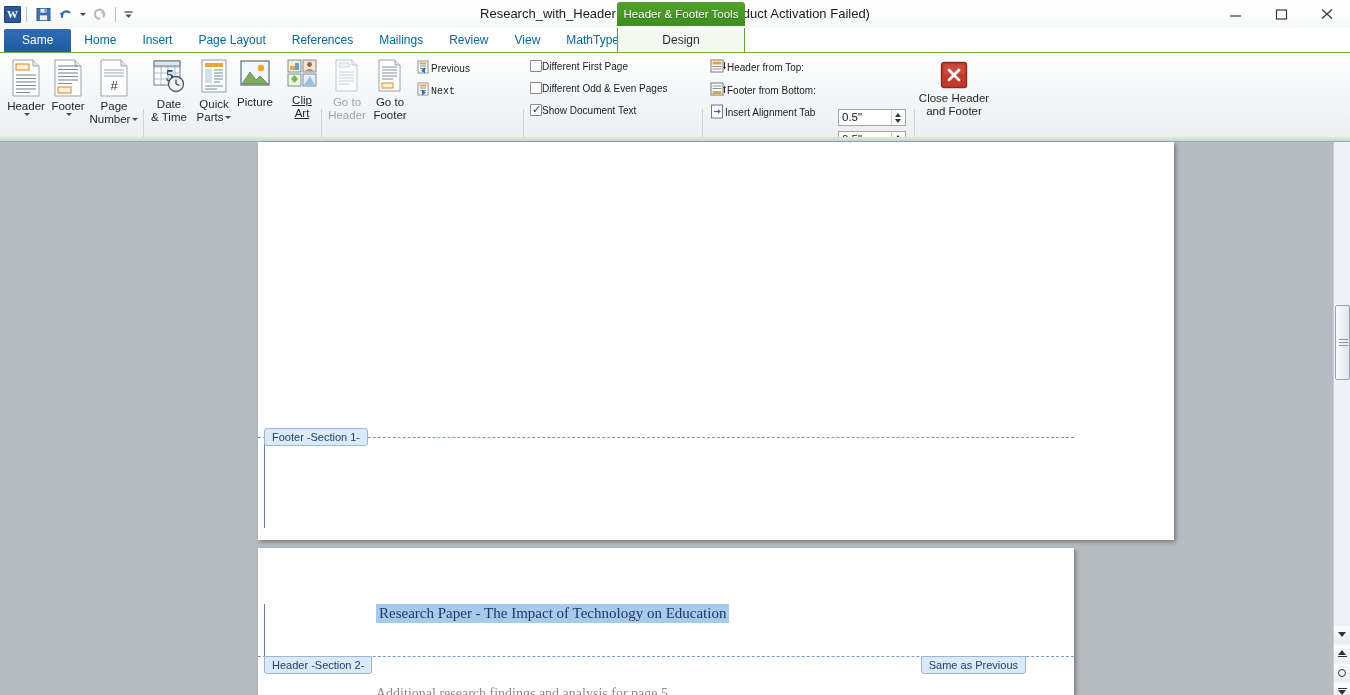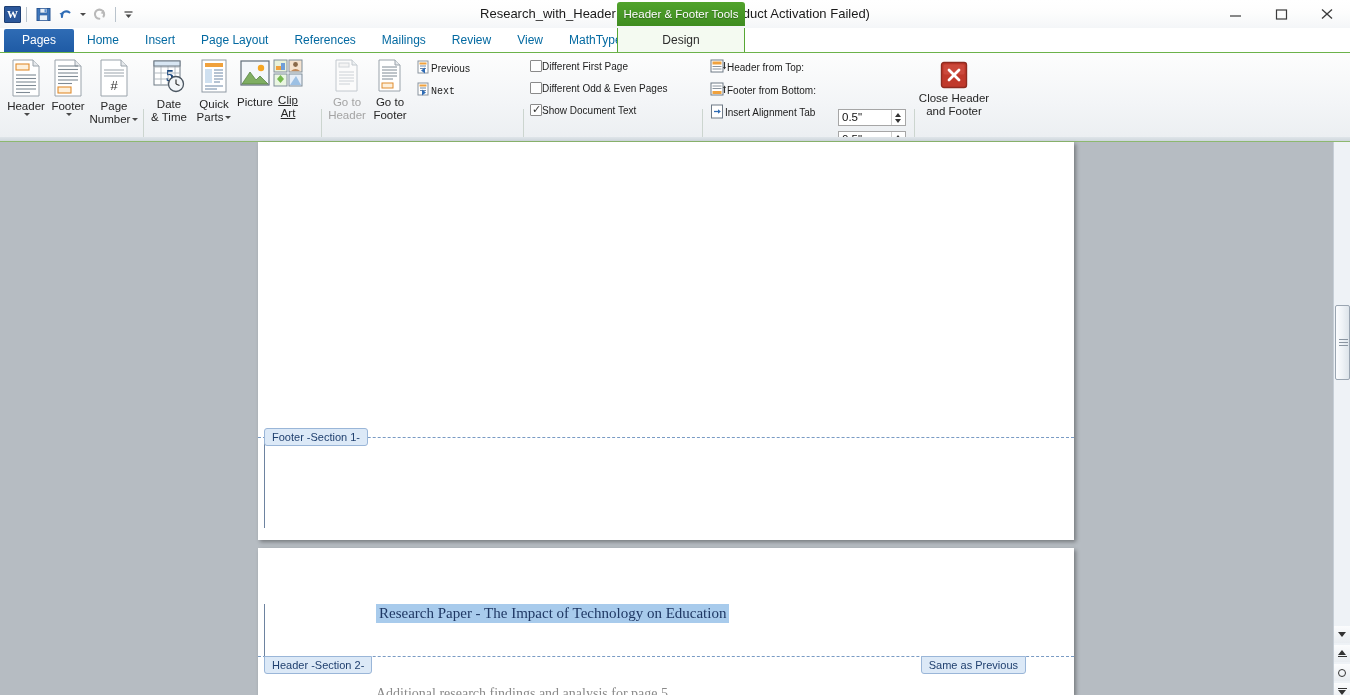--- a/index.html
+++ b/index.html
@@ -112,21 +112,21 @@
     background:#ffd400; border:2px solid #e01b00; border-radius:2px;
   }
   .ltp-inner { position:absolute; left:416px; top:99px; display:flex; align-items:center; gap:4px; font-size:11.5px; color:#111; }
 
   
   .docarea {
     position:absolute; left:0; top:142px; width:1350px; height:553px;
     background:#b6bcc2;
   }
   .page { position:absolute; background:#fff; box-shadow: 2px 2px 4px rgba(0,0,0,.35); }
-  .page1 { left:258px; top:0px; width:816px; height:398px; }
+  .page1 { left:258px; top:0px; width:916px; height:398px; }
   .page2 { left:258px; top:406px; width:816px; height:147px; }
 
   .dashline { position:absolute; border-top:1px dashed #7a9bc4; height:0; }
   .sectab {
     position:absolute; background:#dce9f7; border:1px solid #9ab6d8;
     color:#1f3f6e; font-size:11px; padding:2px 7px; white-space:nowrap;
     border-radius:3px;
   }
   .sectab.bottomtab { border-top-left-radius:0; border-top-right-radius:0; }
   .hdr-text {
@@ -219,21 +219,21 @@
         <svg width="14" height="14" viewBox="0 0 14 14">
             <line x1="2" y1="2.5" x2="12" y2="11.5" stroke="#3b3b3b" stroke-width="1.3"></line>
             <line x1="12" y1="2.5" x2="2" y2="11.5" stroke="#3b3b3b" stroke-width="1.3"></line>
           </svg>
       </div>
     </div>
   </div>
 
   <div class="tabstrip">
     <div class="tabs">
-      <div class="tab file">Pages</div>
+      <div class="tab file">Same</div>
       <div class="tab">Home</div>
       <div class="tab">Insert</div>
       <div class="tab">Page Layout</div>
       <div class="tab">References</div>
       <div class="tab">Mailings</div>
       <div class="tab">Review</div>
       <div class="tab">View</div>
       <div class="tab">MathType</div>
     </div>
     <div class="tab design">Design</div>
@@ -354,21 +354,21 @@
     <div class="big-btn" style="left:233px; top:6px; width:44px;">
       <svg width="32" height="34" viewBox="0 0 32 34">
         <rect x="2" y="2" width="28" height="24" fill="#f3f7fb" stroke="#5f6d7a" stroke-width="1.2"></rect>
         <circle cx="22" cy="9" r="3.2" fill="#f5a623"></circle>
         <path d="M3 25 L11 13 L17 21 L21 17 L29 25 Z" fill="#7fae62"></path>
         <path d="M3 25 L11 13 L17 21 L21 17 L29 25 Z" fill="none" stroke="#4e7a3a" stroke-width=".7"></path>
       </svg>
       <span class="lbl">Picture</span>
     </div>
 
-    <div class="big-btn" style="left:269px; top:6px; width:38px;text-decoration:underline;">
+    <div class="big-btn" style="left:283px; top:6px; width:38px;text-decoration:underline;">
       <svg width="30" height="32" viewBox="0 0 30 32">
         <rect x="1" y="1" width="13" height="12" fill="#e9f2da" stroke="#7f8d99"></rect>
         <rect x="3" y="7" width="5" height="4" fill="#f0a13c"></rect>
           <rect x="8" y="4" width="4" height="7" fill="#6f9fd8"></rect>
         <rect x="16" y="1" width="13" height="12" fill="#f6e4d0" stroke="#7f8d99"></rect>
         <circle cx="22.5" cy="5.5" r="2.4" fill="#8a6a4a"></circle>
           <path d="M18 12 q4.5 -4 9 0 z" fill="#c08a5c"></path>
         <rect x="1" y="15" width="13" height="12" fill="#eaf6e2" stroke="#7f8d99"></rect>
         <path d="M7.5 16 L11 20 L7.5 24 L4 20 Z" fill="#76b94e"></path>
         <rect x="16" y="15" width="13" height="12" fill="#e7eef7" stroke="#7f8d99"></rect>

